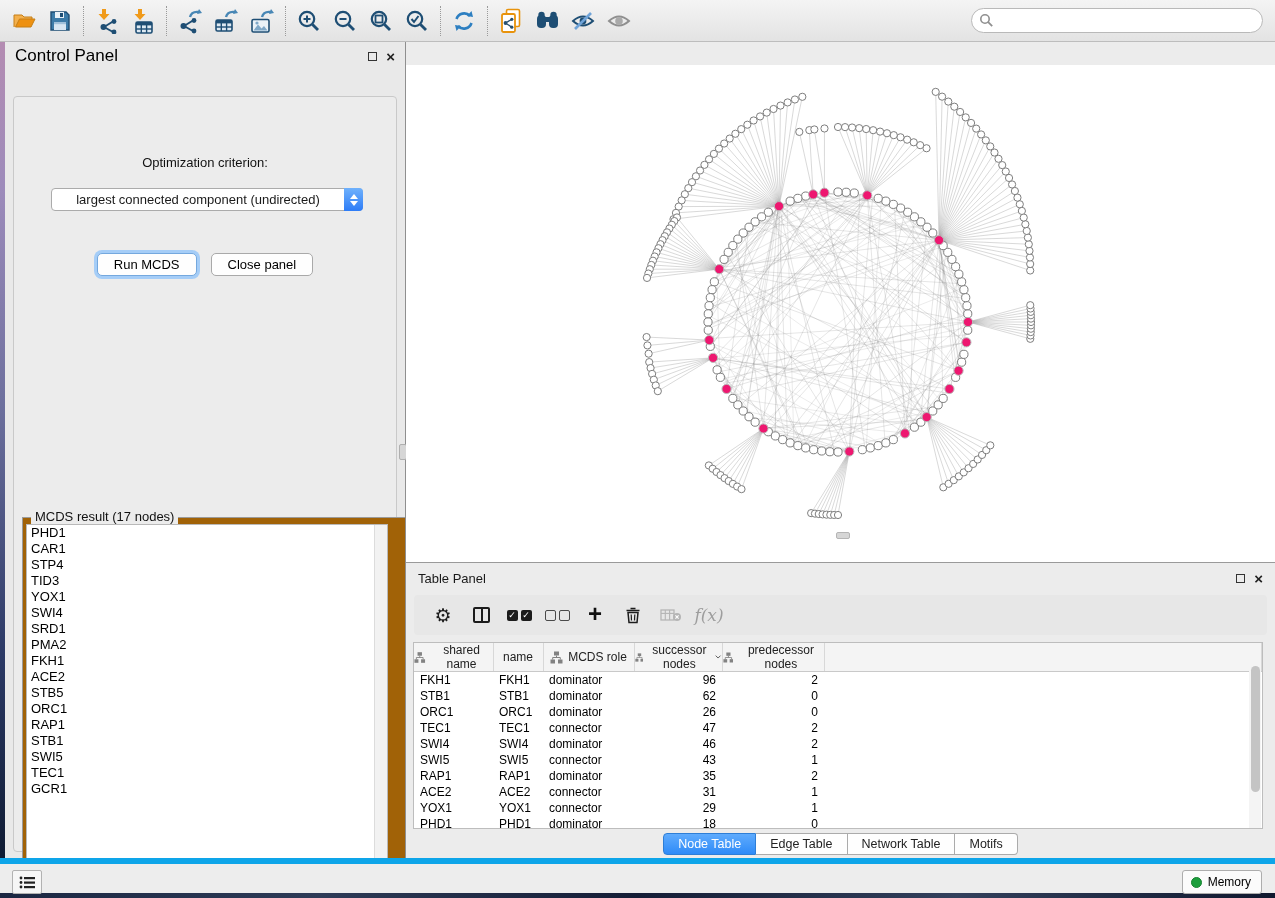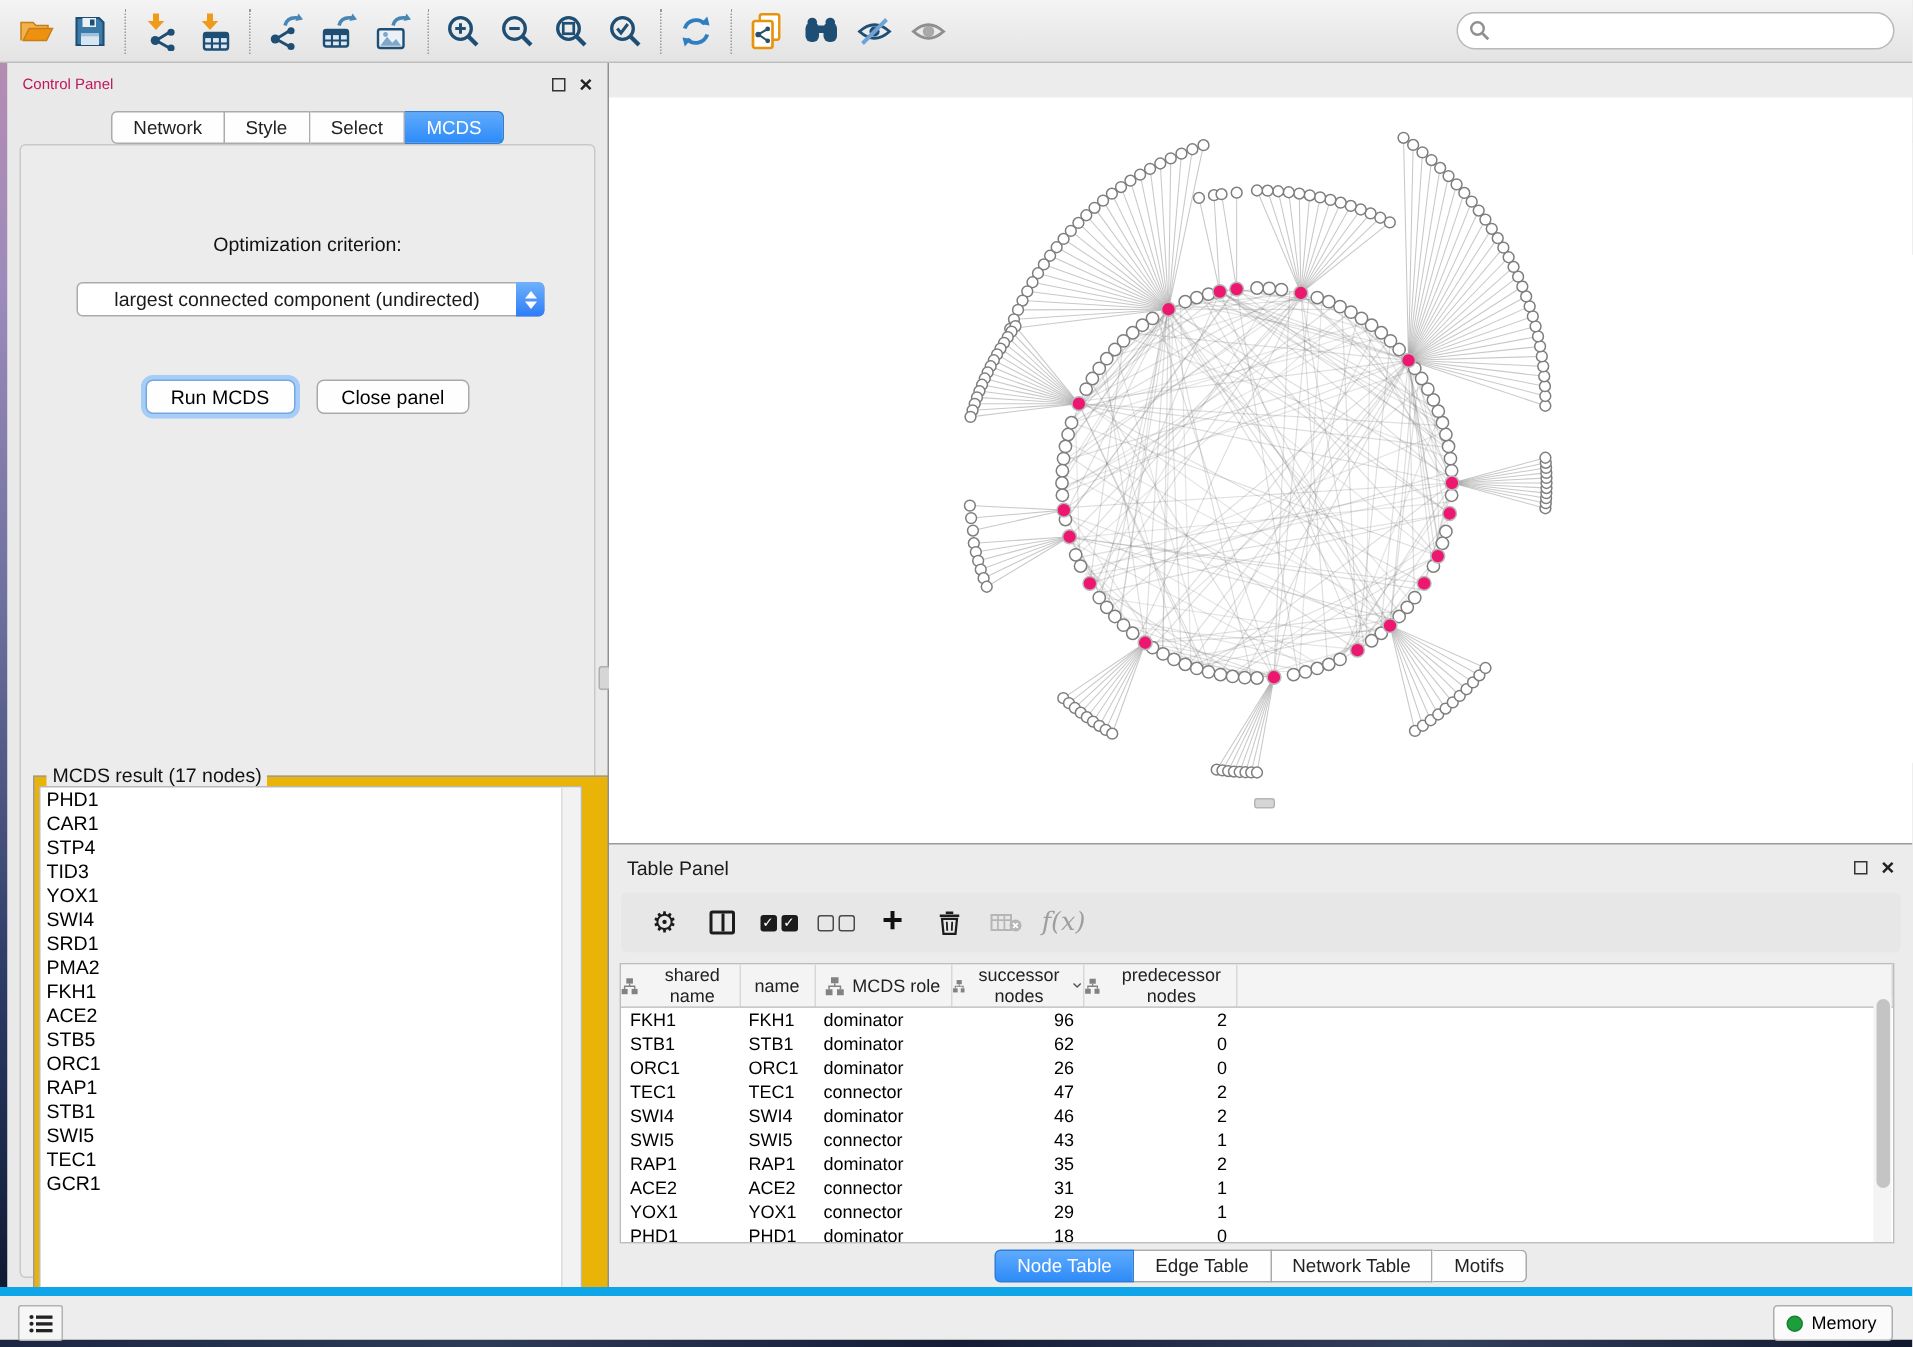--- a/index.html
+++ b/index.html
@@ -21,21 +21,21 @@
 
   
   .desk-left { position:absolute; left:0; top:42px; width:5px; height:816px;
                background:linear-gradient(#B48CB2, #9D8BBB 18%, #6C6F9D 45%, #2C3A66 75%, #0F1B33); }
   .desk-bottom { position:absolute; left:0; top:893px; width:1275px; height:5px;
                background:linear-gradient(90deg,#1B2742,#2E3B57 25%,#151D36 50%,#33405C 75%,#10182E); }
 
   
   .cpanel { position:absolute; left:5px; top:42px; width:400px; height:816px; background:#E9E9E9; }
   .cpanel-hd { position:absolute; left:0; top:0; width:100%; height:28px; display:flex; align-items:center; padding:0 10px; }
-  .cpanel-title { font-size:10px; color:#be185d; }
+  .cpanel-title { font-size:17px; color:#000000; }
   .winbtns { margin-left:auto; display:flex; align-items:center; gap:9px; }
   .float-ico { width:9px; height:9px; border:1.5px solid #333; display:inline-block; }
   .close-ico { font-size:15px; font-weight:700; color:#222; line-height:1; cursor:pointer; }
   .cpanel-tabs { position:absolute; left:0; top:32px; width:100%; display:flex; justify-content:center; }
   .seg { display:inline-flex; }
   .seg .segbtn { padding:3px 14px; font-size:12.5px; background:#FEFEFE; border:1px solid #ABABAB; border-left:none; color:#222; cursor:pointer; }
   .seg .segbtn:first-child { border-left:1px solid #ABABAB; border-radius:4px 0 0 4px; }
   .seg .segbtn:last-child { border-radius:0 4px 4px 0; }
   .seg .segbtn.active { background:linear-gradient(#5FABFD,#2E8BF8); color:#fff; border-color:#2E7ED6; }
   .cpanel-inner { position:absolute; left:8px; top:54px; width:384px; height:756px;
@@ -44,21 +44,21 @@
   .opt-select { position:absolute; left:37px; top:91px; width:312px; height:23px; background:#fff;
                 border:1px solid #ABABAB; border-radius:4px; display:flex; align-items:center; cursor:pointer; }
   .opt-select .val { flex:1; text-align:center; font-size:13px; }
   .opt-select .stepper { width:19px; height:23px; margin-right:-1px; border-radius:0 4px 4px 0;
                 background:linear-gradient(#6FB1FC,#2D7CF7); display:flex; flex-direction:column; align-items:center; justify-content:center; gap:2px; }
   .stepper .up { width:0;height:0;border-left:4px solid transparent;border-right:4px solid transparent;border-bottom:5px solid #fff; }
   .stepper .dn { width:0;height:0;border-left:4px solid transparent;border-right:4px solid transparent;border-top:5px solid #fff; }
   .btnrow { position:absolute; left:0; top:124px; width:100%; display:flex; justify-content:center; gap:14px; }
   .pbtn { padding:3px 16px; font:13px "Liberation Sans",sans-serif; background:#FEFEFE; border:1px solid #A9A9A9; border-radius:5px; cursor:pointer;margin-top:32px; }
   .pbtn.focused { box-shadow:0 0 0 3px #A5CDF7; border-color:#74A8DE; }
-  .groupbox { position:absolute; left:8px; top:420px; width:399px; height:372px; border:1px solid #9B9B9B; background:#eab308; }
+  .groupbox { position:absolute; left:8px; top:420px; width:399px; height:372px; border:1px solid #9B9B9B; background:#a16207; }
   .groupbox .legend { position:absolute; left:8px; top:-9px; background:#ECECEC; padding:0 4px; font-size:13px; color:#111; }
   .mcds-list { position:absolute; left:3px; top:6px; width:362px; height:362px; background:#fff; border:1px solid #B9B9B9; overflow:hidden; }
   .mcds-scroll { position:absolute; right:0; top:0; width:13px; height:100%; background:#F2F2F2; border-left:1px solid #DCDCDC; }
   .mcds-item { font-size:13px; line-height:16px; padding-left:4px; color:#000; }
 
   .vsplit { position:absolute; left:405px; top:42px; width:1px; height:816px; background:#8F8F8F; }
   .vsplit-grip { position:absolute; left:399px; top:444px; width:8px; height:16px; background:#D6D6D6; border:1px solid #AFAFAF; border-radius:2px; }
 
   
   .netwin { position:absolute; left:406px; top:42px; width:869px; height:520px; }
@@ -272,28 +272,20 @@
 
   <div class="desk-left"></div>
   <div class="desk-bottom"></div>
 
   <div class="cpanel">
     <div class="cpanel-hd">
       <span class="cpanel-title">Control Panel</span>
       <span class="winbtns">
         <span class="float-ico"></span>
         <span class="close-ico">×</span>
-      </span>
-    </div>
-    <div class="cpanel-tabs">
-      <span class="seg">
-        <button class="segbtn">Network</button>
-        <button class="segbtn">Style</button>
-        <button class="segbtn">Select</button>
-        <button class="segbtn active">MCDS</button>
       </span>
     </div>
     <div class="cpanel-inner">
       <div class="opt-label">Optimization criterion:</div>
       <div class="opt-select">
         <span class="val">largest connected component (undirected)</span>
         <span class="stepper">
             <span class="up"></span>
             <span class="dn"></span>
           </span>

